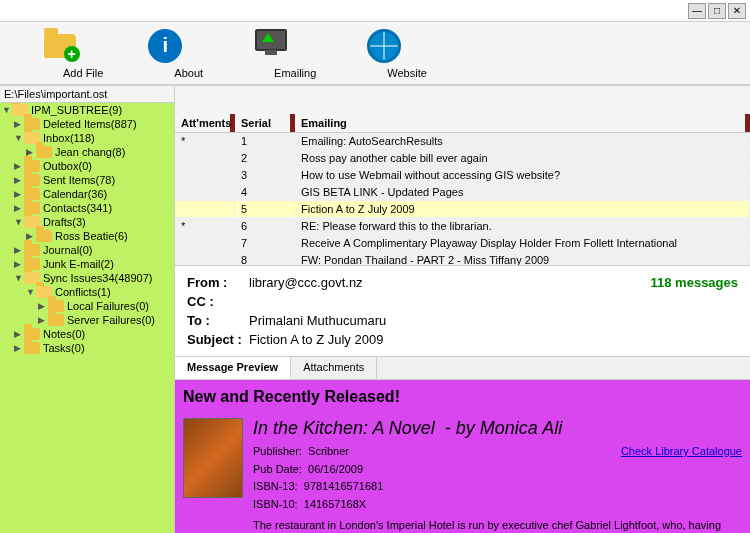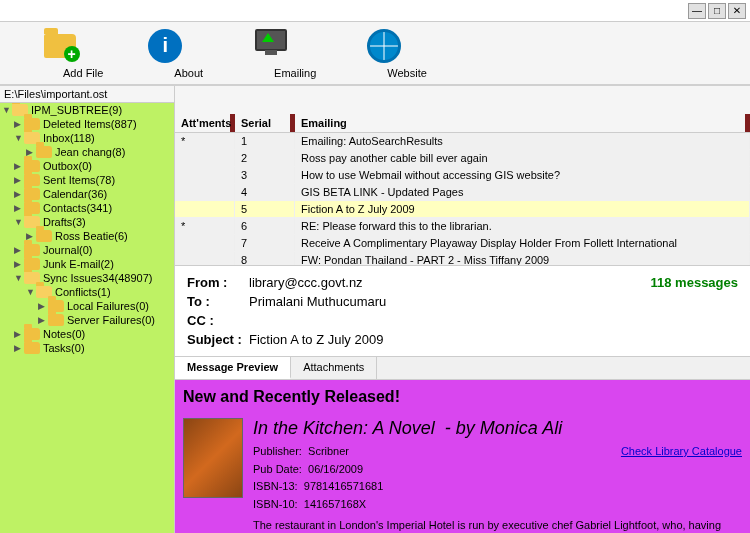--- a/index.html
+++ b/index.html
@@ -297,26 +297,26 @@
       <table>
         <tbody>
             <tr>
           <td class="label">From :</td>
           <td>
             <span class="from-value">library@ccc.govt.nz</span>
             <span class="msg-count">118 messages</span>
           </td>
         </tr>
         <tr>
+          <td class="label">CC :</td>
+          <td></td>
+        </tr>
+        <tr>
           <td class="label">To :</td>
           <td>Primalani Muthucumaru</td>
-        </tr>
-        <tr>
-          <td class="label">CC :</td>
-          <td></td>
         </tr>
         <tr>
           <td class="label">Subject :</td>
           <td>Fiction A to Z July 2009</td>
         </tr>
       </tbody>
         </table>
     </div>
 
     <div class="tab-bar" id="tab-bar">

